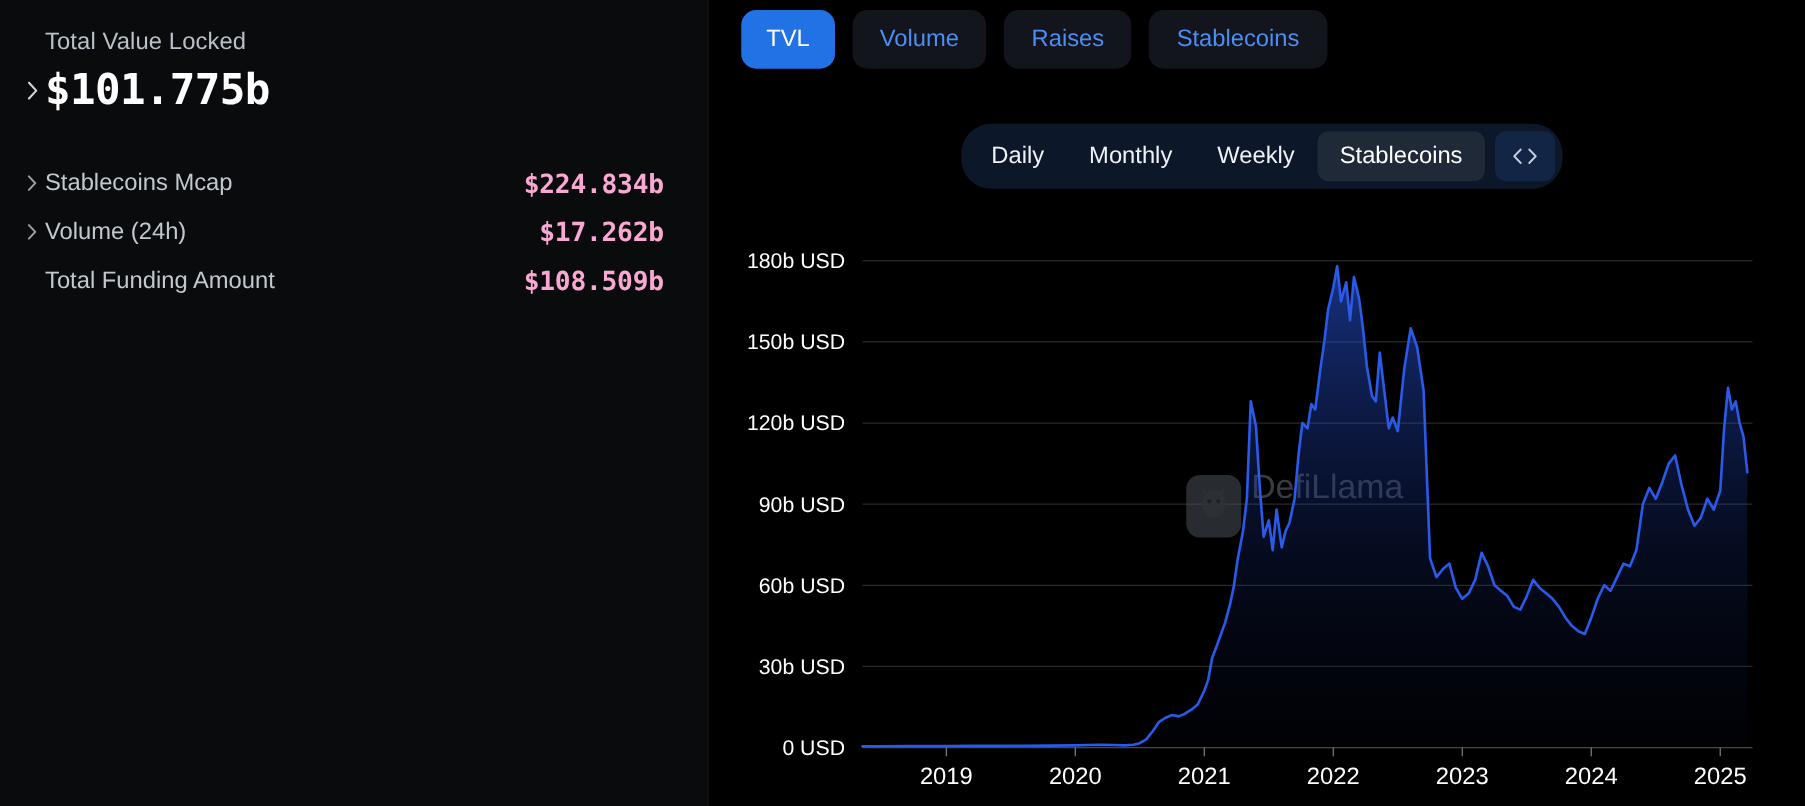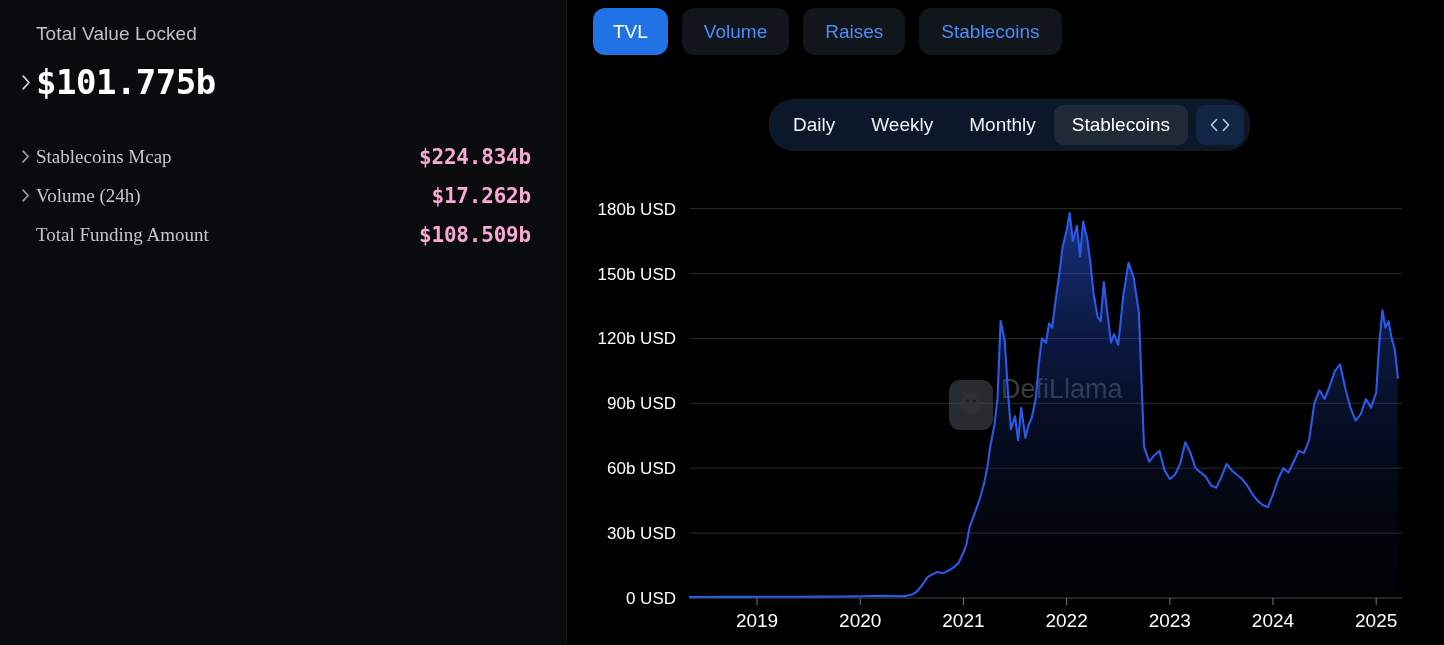--- a/index.html
+++ b/index.html
@@ -22,39 +22,39 @@
   }
   .sidebar:after{
     content:"";position:absolute;top:0;right:0;width:1px;height:645px;
     background:#16181c;
   }
   .tvl-block{margin:0;}
   .tvl-label{
     font-size:19px;color:#b9c0c9;font-weight:400;letter-spacing:0.1px;
     margin-left:20px;line-height:24px;
   }
-  .tvl-row{display:flex;align-items:center;margin-top:15px;margin-left:0;}
+  .tvl-row{display:flex;align-items:center;margin-top:5px;margin-left:0;}
   .chev{
     width:20px;flex:0 0 20px;text-align:center;
     color:#8e959e;font-size:17px;line-height:1;font-weight:400;
     user-select:none;
   }
   .chev svg{display:block;margin:0 auto;}
   .tvl-value{
     font-family:"DejaVu Sans Mono","Liberation Mono",monospace;
     font-size:34px;font-weight:bold;color:#ffffff;letter-spacing:-0.5px;
     line-height:42px;
   }
   .stat-list{margin-top:34px;}
   .stat-row{
     display:flex;align-items:center;
     height:39px;
   }
   .stat-label{
-    font-size:19px;color:#c2c8d0;font-weight:400;flex:1 1 auto;line-height:24px;font-family:Liberation Serif, serif;
+    font-size:19px;color:#c2c8d0;font-weight:400;flex:1 1 auto;line-height:24px;
   }
   .stat-value{
     font-family:"DejaVu Sans Mono","Liberation Mono",monospace;
     font-size:21px;font-weight:bold;color:#f9a8d4;text-align:right;
     white-space:nowrap;letter-spacing:-0.2px;
   }
 
   
   .panel{
     position:relative;
@@ -181,22 +181,22 @@
 
     <div class="tabs">
       <div class="tab active">TVL</div>
       <div class="tab">Volume</div>
       <div class="tab">Raises</div>
       <div class="tab">Stablecoins</div>
     </div>
 
     <div class="freqbar">
       <div class="freq">Daily</div>
+      <div class="freq">Monthly</div>
       <div class="freq">Weekly</div>
-      <div class="freq">Monthly</div>
       <div class="freq selected">Stablecoins</div>
       <div class="codebtn">
         <svg width="22" height="14" viewBox="0 0 22 14" aria-hidden="true">
           <path d="M7.6 1.6 L2.4 7 L7.6 12.4" fill="none" stroke="#c3cede" stroke-width="1.5" stroke-linecap="round" stroke-linejoin="round"></path>
           <path d="M14.4 1.6 L19.6 7 L14.4 12.4" fill="none" stroke="#c3cede" stroke-width="1.5" stroke-linecap="round" stroke-linejoin="round"></path>
         </svg>
       </div>
     </div>
 
     <div class="chart">

